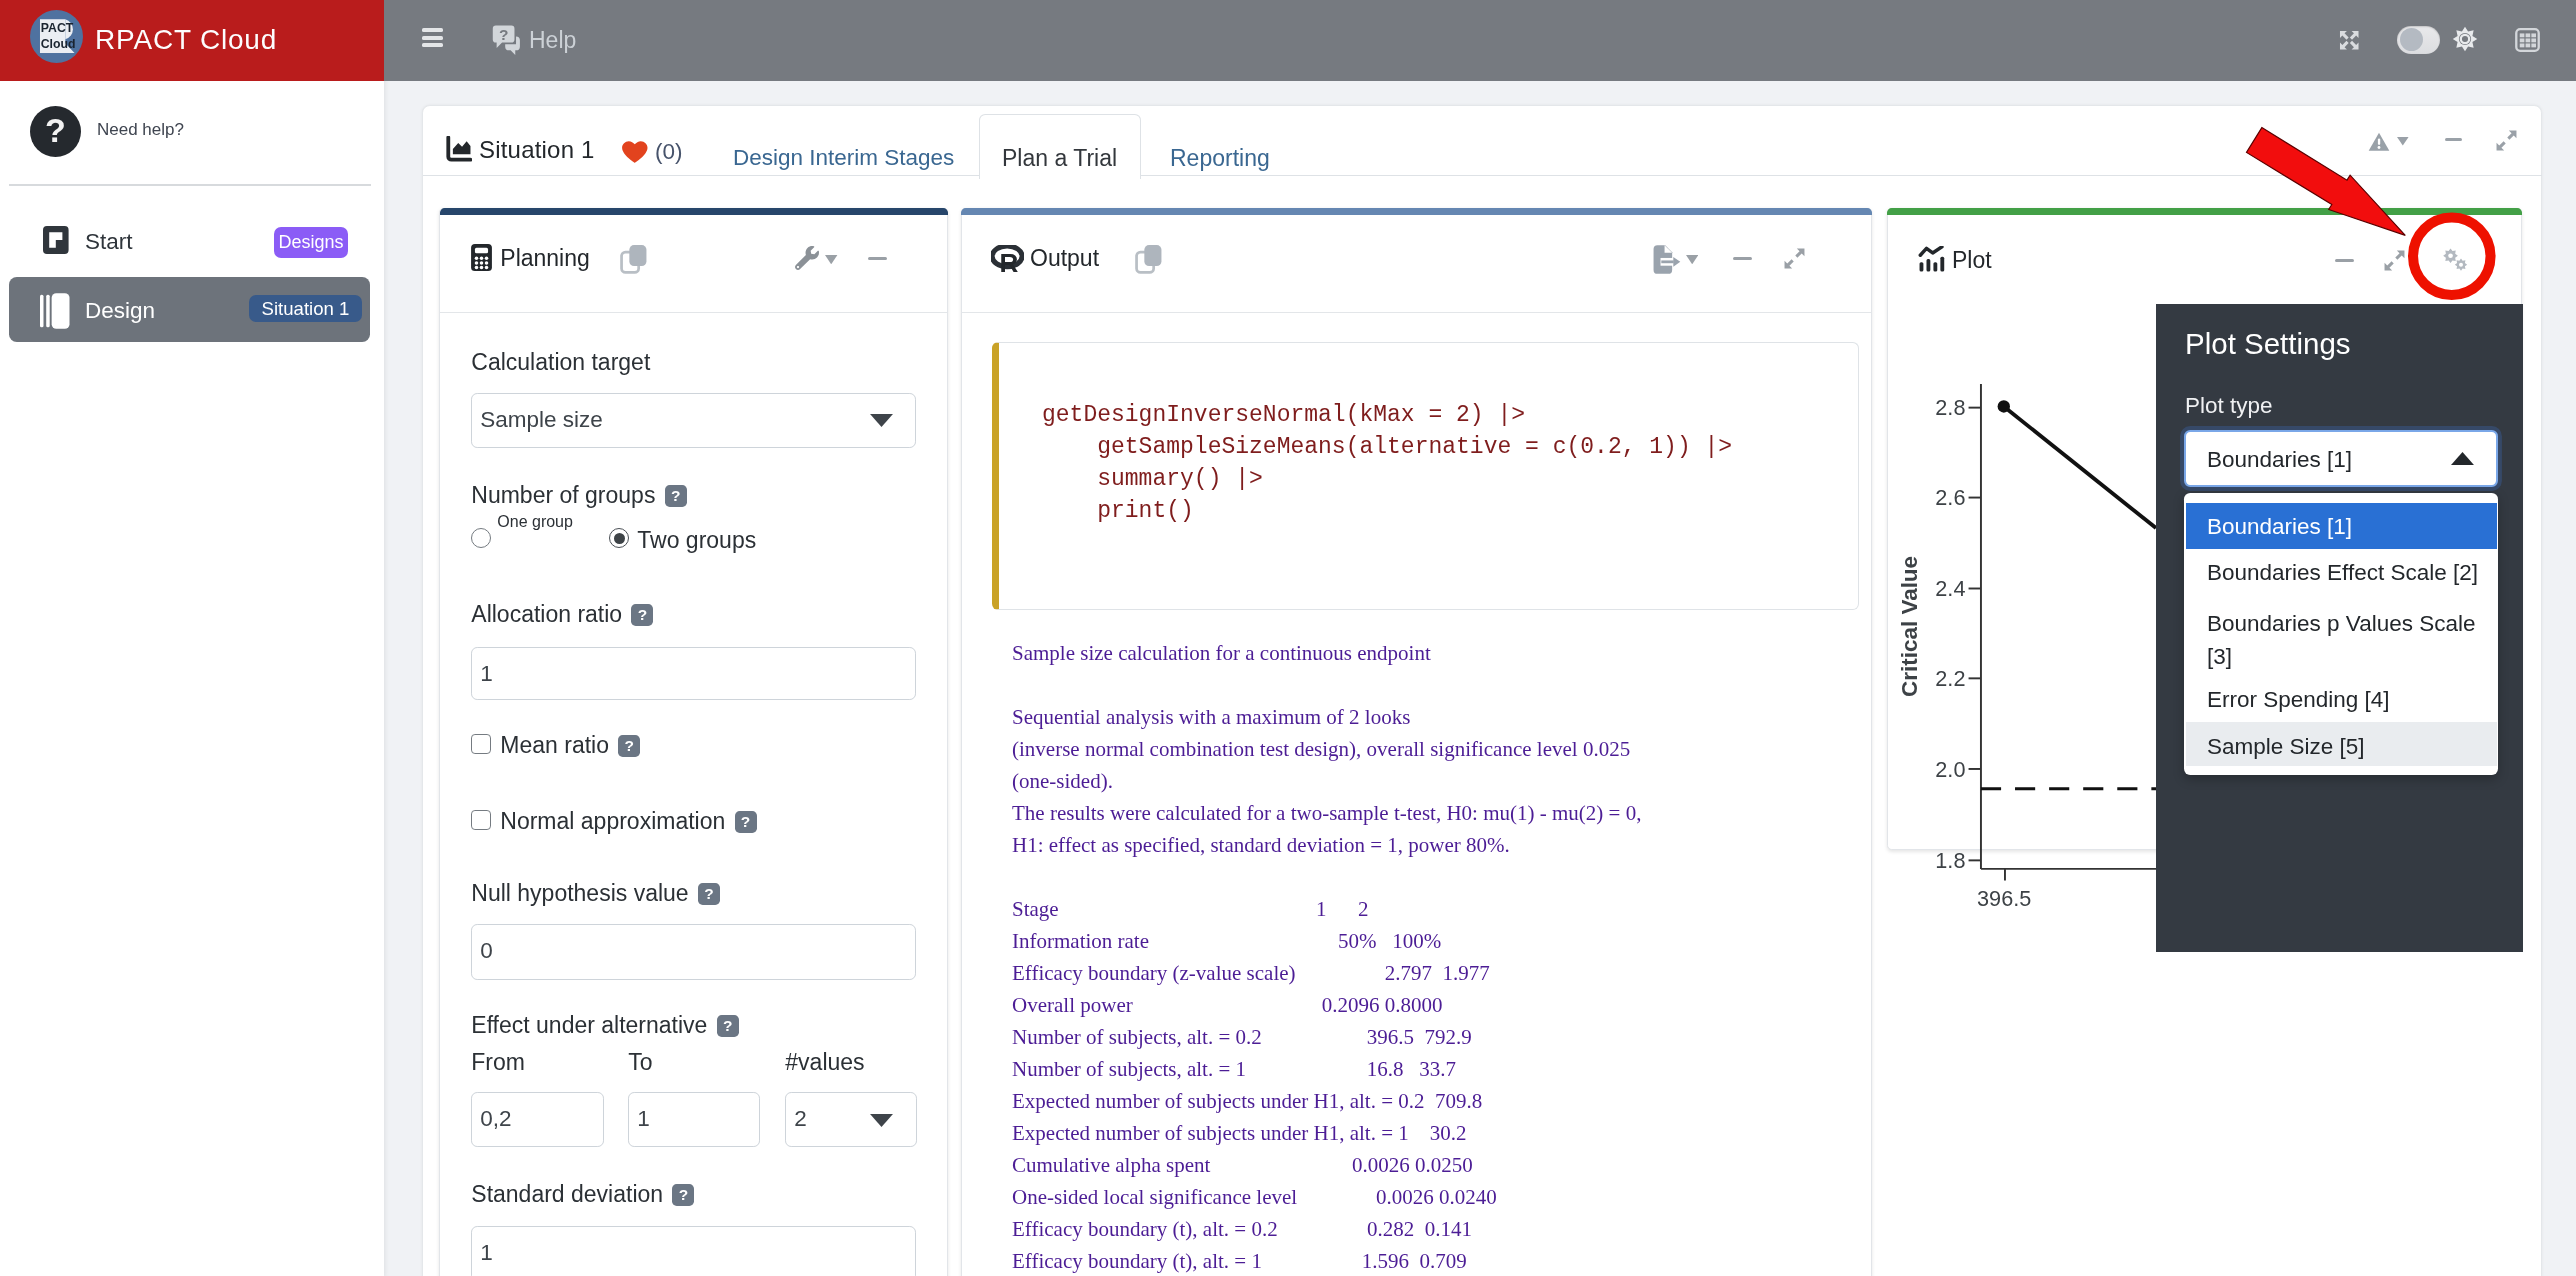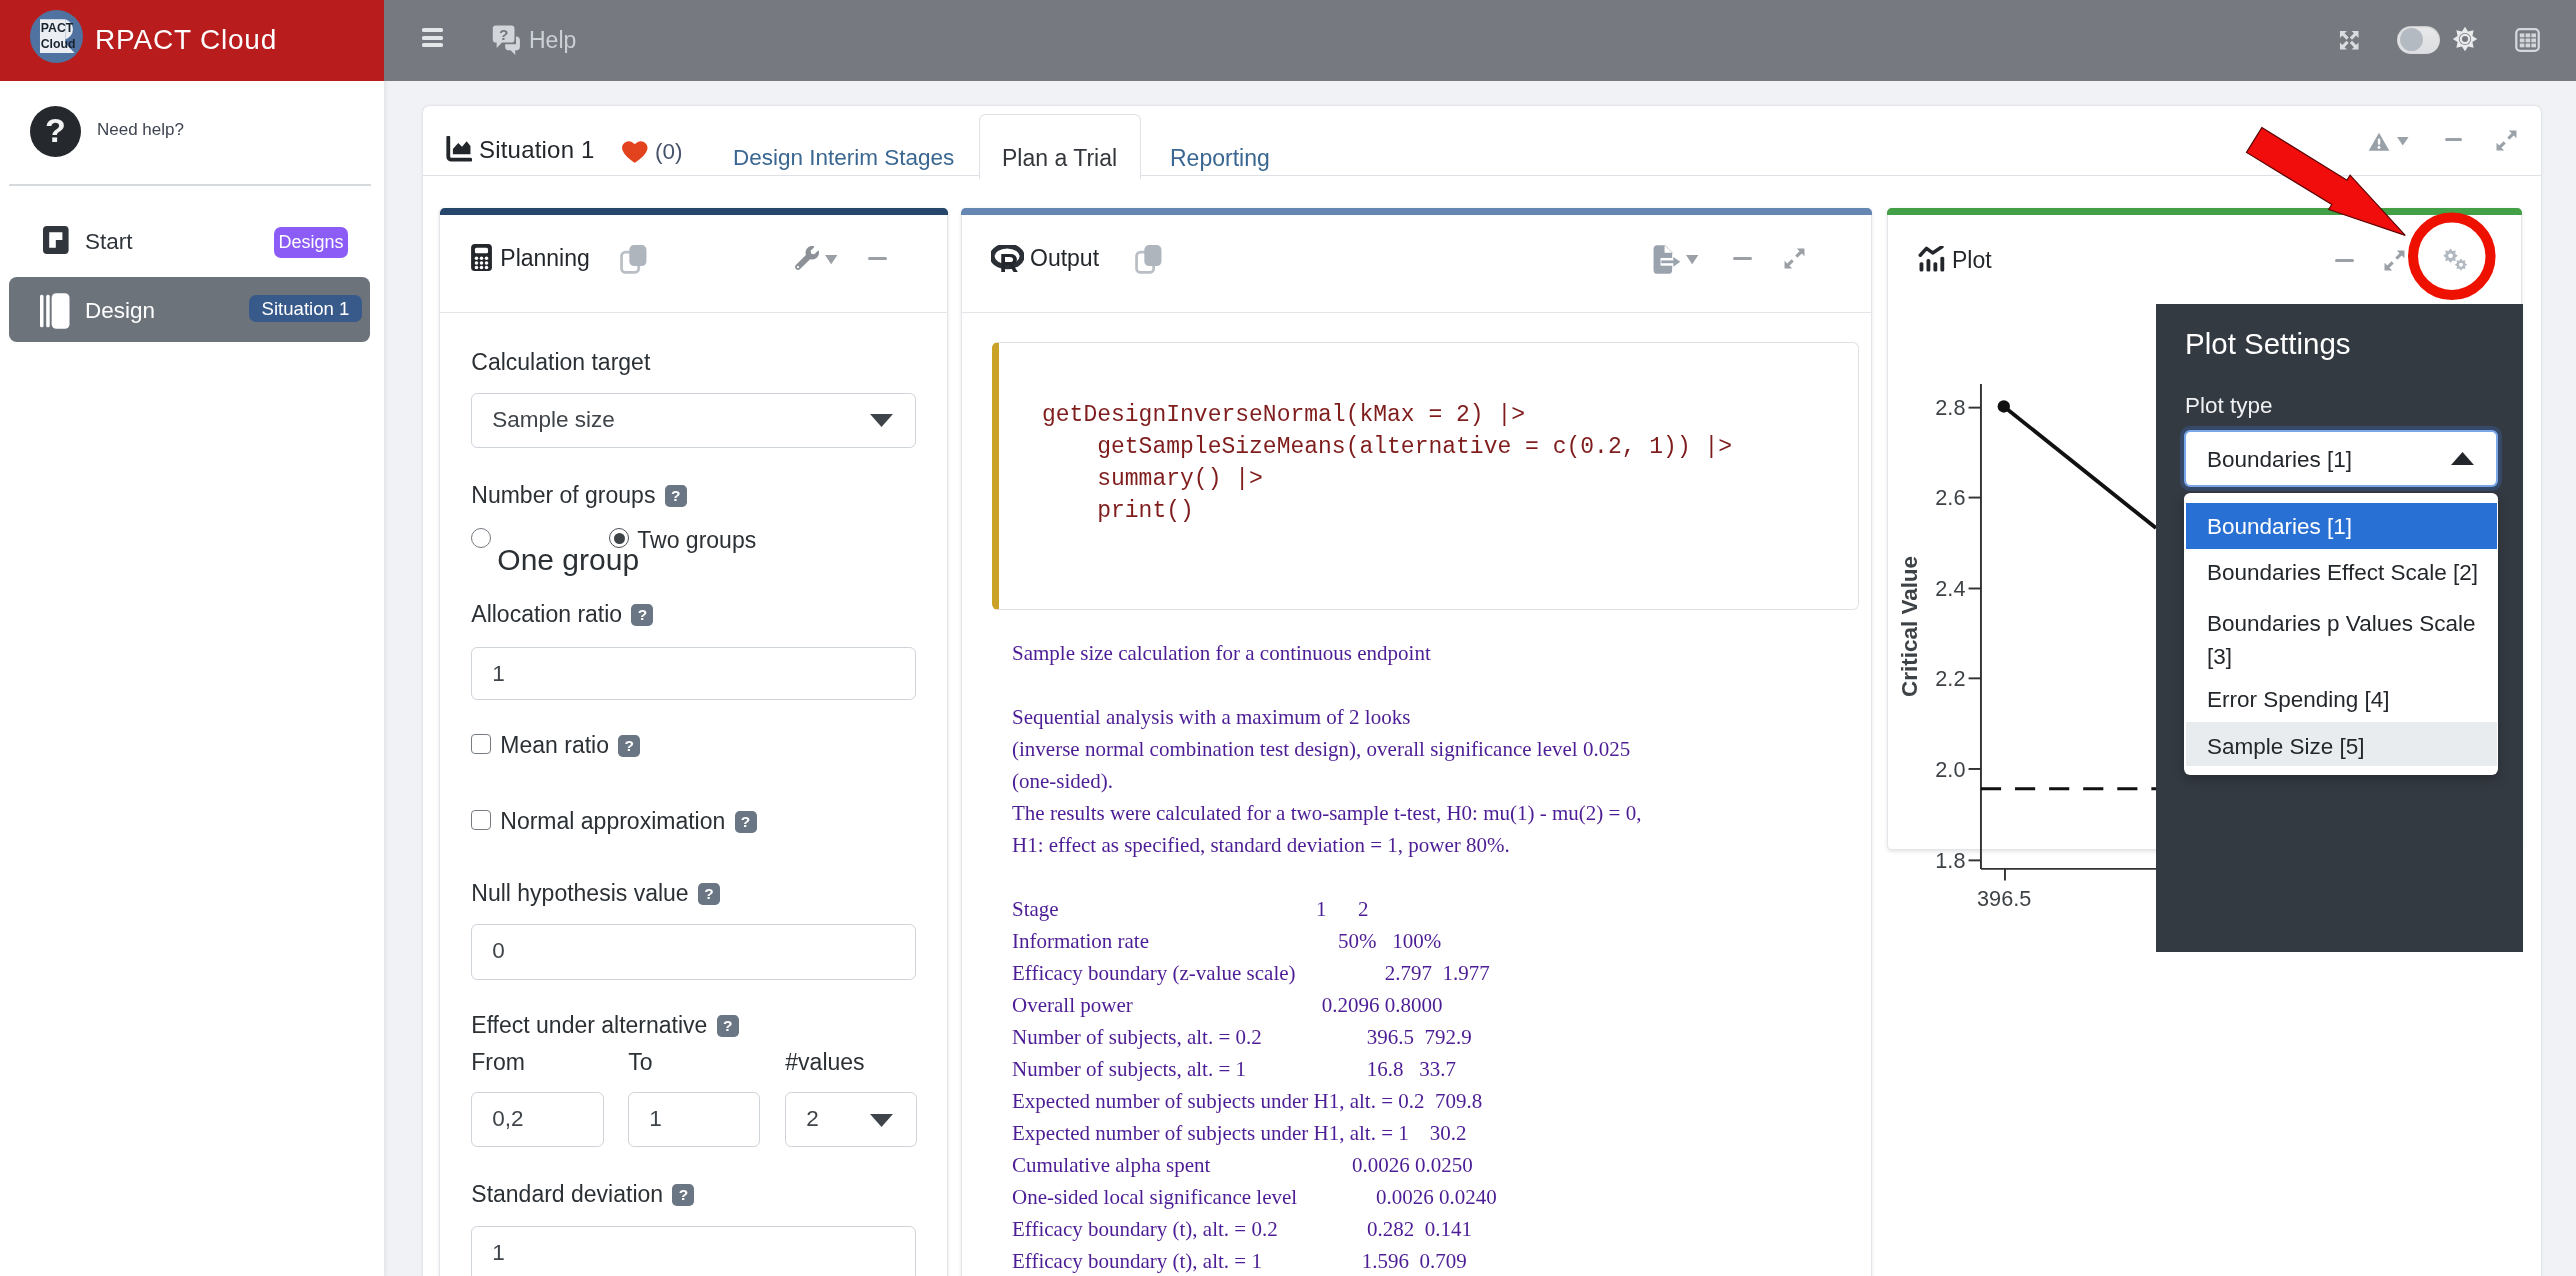--- a/index.html
+++ b/index.html
@@ -5,21 +5,21 @@
 .abs{position:absolute}
 #sidebar{position:absolute;left:0;top:0;width:384px;height:1277px;background:#fff;box-shadow:1.6px 0 4.7px rgba(0,0,0,.08)}
 #sbhead{position:absolute;left:0;top:0;width:384px;height:81px;background:#b91c1c}
 #navbar{position:absolute;left:384px;top:0;width:2192px;height:81px;background:#767a80}
 #card{position:absolute;left:422px;top:105px;width:2120px;height:1240px;background:#fff;border:0.8px solid #e4e7ea;border-radius:7.8px;box-shadow:0 0.8px 3.1px rgba(0,0,0,.06)}
 .panel{position:absolute;background:#fff;border:0.8px solid #e2e5e9;border-radius:4.7px;box-shadow:0 1.6px 3.9px rgba(0,0,0,.10)}
 .ptop{position:absolute;left:-0.8px;top:-0.8px;right:-0.8px;height:7px;border-radius:4.7px 4.7px 0 0}
 .phead{position:absolute;left:0;top:7px;width:100%;height:97px;border-bottom:0.8px solid #e3e6e9}
 .ptitle{position:absolute;font-size:23px;color:#23272b;line-height:23px}
 .lbl{position:absolute;font-size:23px;color:#2b3035;white-space:nowrap}
-.inp{position:absolute;border:1.6px solid #ced4da;border-radius:6.2px;background:#fff;font-size:22.5px;color:#3e444a;line-height:52px;padding-left:20px;white-space:nowrap}
+.inp{position:absolute;border:1.6px solid #ced4da;border-radius:6.2px;background:#fff;font-size:22.5px;color:#3e444a;line-height:52px;padding-left:8px;white-space:nowrap}
 .qb{display:inline-block;width:22px;height:22px;background:#6b7684;border-radius:4.7px;color:#fff;font-size:15.5px;font-weight:700;text-align:center;line-height:22px;vertical-align:1.6px;margin-left:9.3px}
 .badge{position:absolute;color:#fff;font-size:19.4px;border-radius:7px;text-align:center}
 </style></head><body>
 
 <div id="sidebar">
   <div id="sbhead">
     <svg class="abs" style="left:29.5px;top:10px" width="53" height="53" viewBox="0 0 69 69">
       <circle cx="34.5" cy="34.5" r="34.5" fill="#4f72a0"></circle>
       <rect x="13" y="12" width="33" height="44" fill="#ebeef3"></rect>
       <path d="M46,12 a13.5,13.5 0 0 1 0,26 z" fill="#ebeef3"></path>
@@ -166,21 +166,21 @@
     <div class="abs" style="left:428px;top:48px;width:18.6px;height:3.1px;background:#9aa0a6;border-radius:1.6px"></div>
 
     <div class="lbl" style="left:31px;top:140px">Calculation target</div>
     <div class="inp" style="left:31px;top:184px;width:445px;height:55px">Sample size</div>
     <svg class="abs" style="left:430px;top:205px" width="23" height="13" viewBox="0 0 30 17">
         <path d="M0,0 h30 l-15,17 z" fill="#3e444a"></path>
       </svg>
 
     <div class="lbl" style="left:31px;top:273px">Number of groups<span class="qb">?</span></div>
     <div class="abs" style="left:31px;top:319px;width:20px;height:20px;border:1.6px solid #757b81;border-radius:50%"></div>
-    <div class="lbl" style="left:57px;top:334px;font-size:30px">One group</div>
+    <div class="lbl" style="left:57px;top:304px;font-size:16px">One group</div>
     <div class="abs" style="left:169px;top:319px;width:20px;height:20px;border:1.6px solid #4a4f55;border-radius:50%"></div>
     <div class="abs" style="left:174px;top:324px;width:11px;height:11px;background:#3e4347;border-radius:50%"></div>
     <div class="lbl" style="left:197px;top:318px">Two groups</div>
 
     <div class="lbl" style="left:31px;top:392px">Allocation ratio<span class="qb">?</span></div>
     <div class="inp" style="left:31px;top:438px;width:445px;height:53px">1</div>
 
     <div class="abs" style="left:31px;top:525px;width:20px;height:20px;border:1.6px solid #757b81;border-radius:3.9px"></div>
     <div class="lbl" style="left:60px;top:523px">Mean ratio<span class="qb">?</span></div>
 

